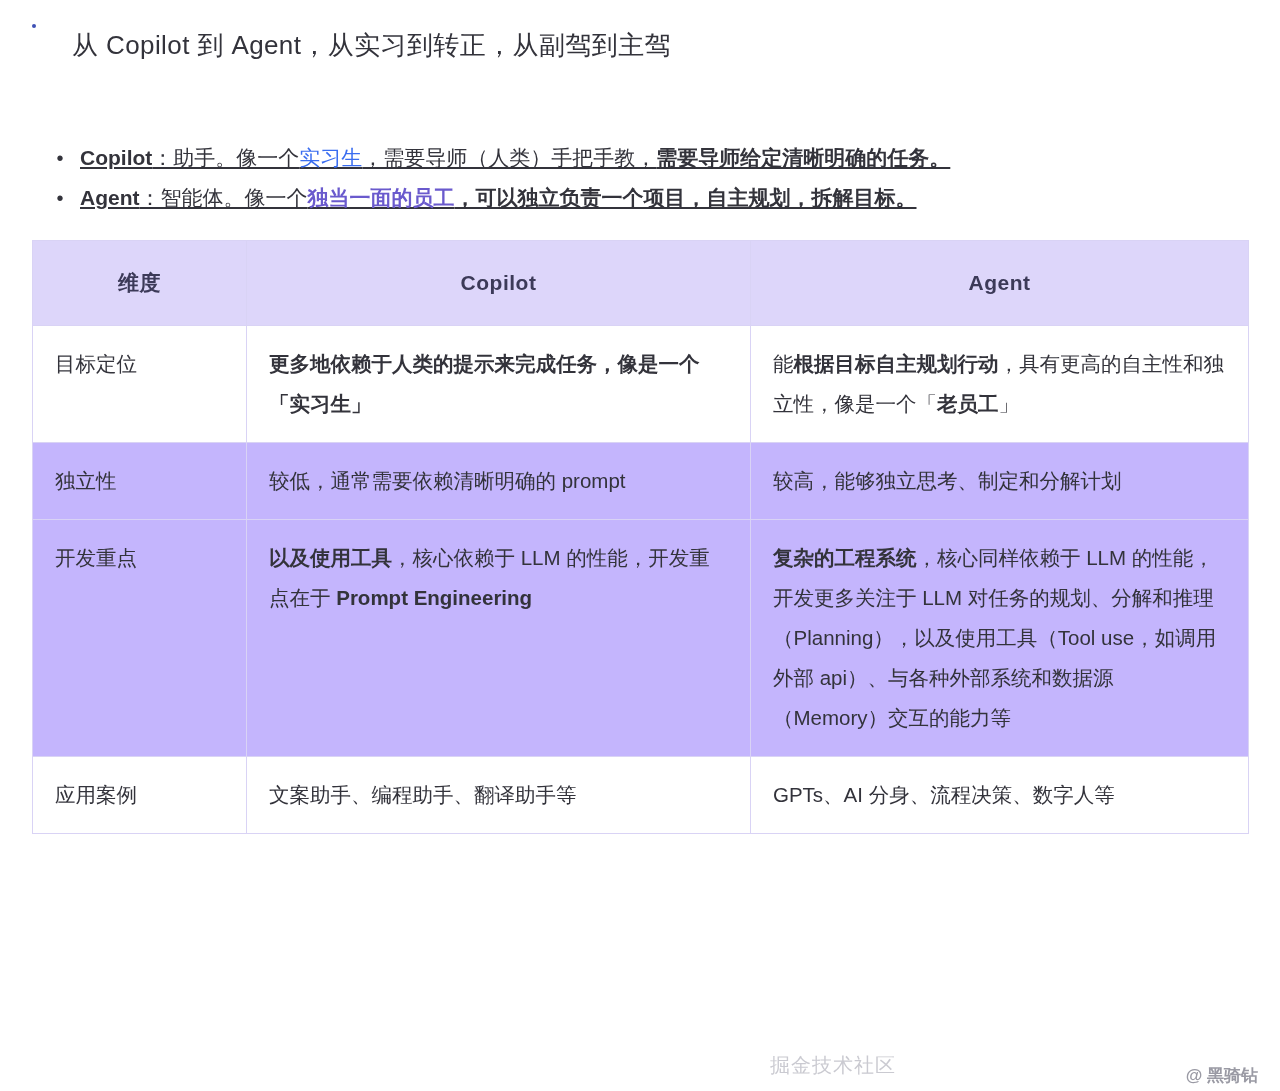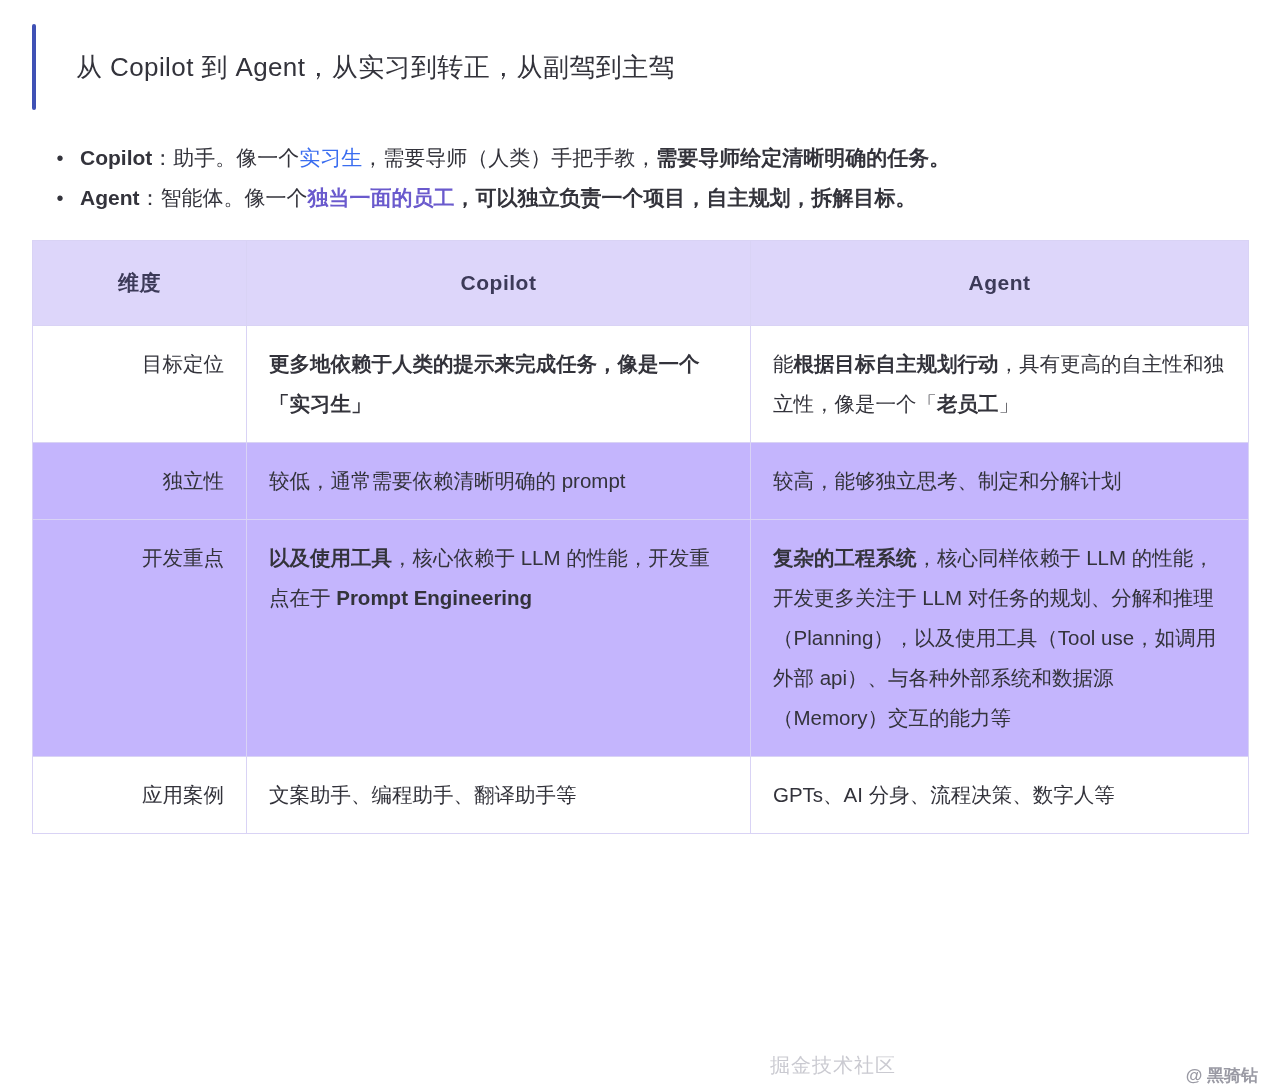--- a/index.html
+++ b/index.html
@@ -23,20 +23,21 @@
     padding: 0 32px;
   }
 
   
   .heading-block {
     display: flex;
     align-items: stretch;
     margin-top: 24px;
     margin-left: 0px;
     height: 86px;
+    flex-direction: column;
   }
   .heading-bar {
     width: 4px;
     background: #3f51b5;
     border-radius: 2px;
     flex: 0 0 4px;
   }
   .heading-text {
     display: flex;
     align-items: center;
@@ -58,21 +59,21 @@
     line-height: 40px;
     color: #33333b;
   }
   .bullet-dot {
     flex: 0 0 40px;
     text-align: center;
     font-size: 20px;
     line-height: 40px;
     color: #33333b;
   }
-  .bullet-text { flex: 1 1 auto; }
+  .bullet-text { flex: 1 1 auto; text-decoration: underline; }
   .b { font-weight: bold; }
   .lnk-blue { color: #3a6df0; }
   .lnk-purple { color: #6a5acd; font-weight: bold; }
 
   
   table.cmp {
     margin-top: 22px;
     margin-left: 0px;
     border-collapse: collapse;
     width: 1216px;
@@ -95,21 +96,21 @@
     padding: 22px 12px;
     letter-spacing: .5px;
   }
   table.cmp col.c1 { width: 214px; }
   table.cmp col.c2 { width: 504px; }
   table.cmp col.c3 { width: 498px; }
 
   tr.alt td { background: #c4b5fd; }
   tr.plain td { background: #ffffff; }
   td.dim {
-    text-align: right;
+    text-align: left;
     font-size: 21px;
     padding-top: 20px;
   }
 
   
   .wm-center {
     position: absolute;
     left: 770px;
     top: 1028px;
     font-size: 20px;

